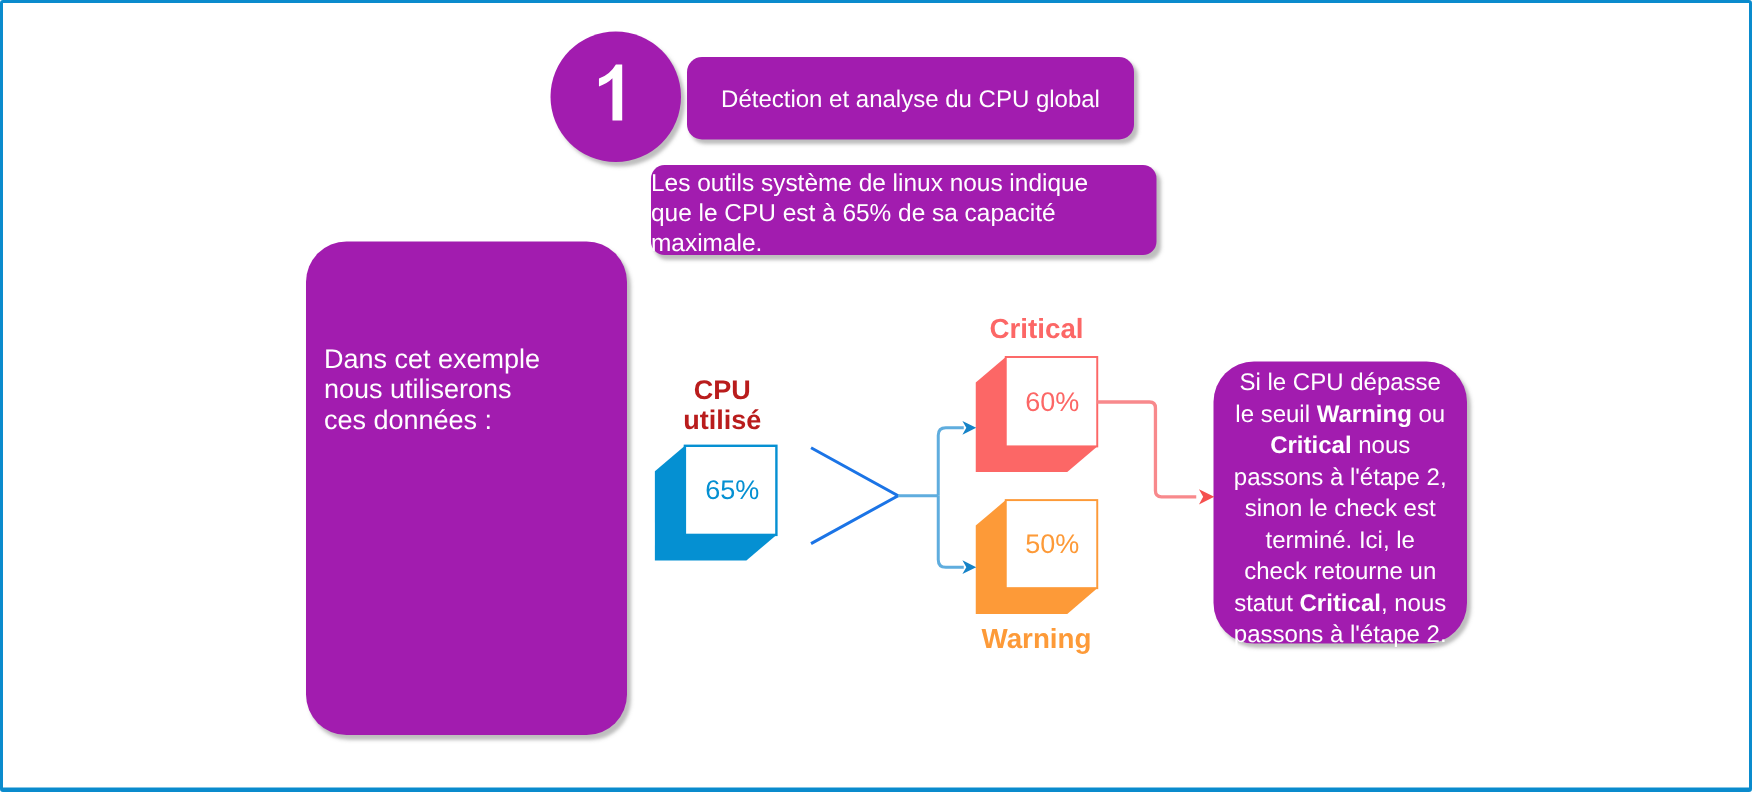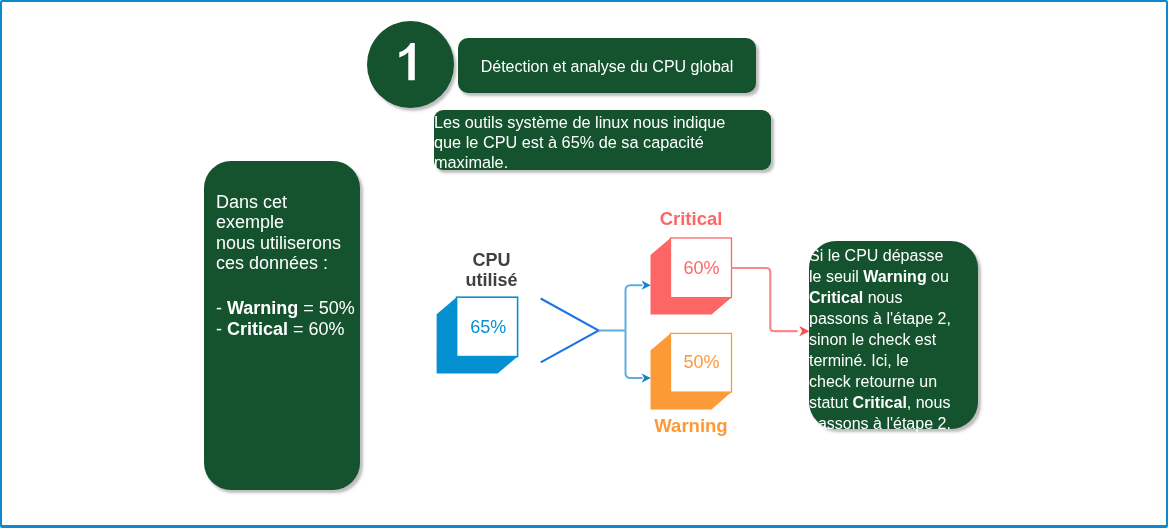--- a/index.html
+++ b/index.html
@@ -1,50 +1,49 @@
 <!DOCTYPE html>
 <html><head>
 <meta charset="utf-8">
 <style>
   html,body{margin:0;padding:0;}
   body{width:1169px;height:531px;background:#fff;position:relative;overflow:hidden;
        font-family:"Liberation Sans", sans-serif;}
   .frame{position:absolute;left:0;top:0;width:1168px;height:528px;
          border:2px solid #0a8bcd;border-bottom-width:3px;box-sizing:border-box;border-radius:2px;}
-  .bluebox{position:absolute;background:#14532d;color:#fff;
+  .bluebox{position:absolute;background:#a21caf;color:#fff;
            box-shadow:2.5px 3px 2.5px rgba(125,125,125,0.5);}
   .circle{left:366.5px;top:20.5px;width:87px;height:87px;border-radius:50%;}
   .title{left:458px;top:38px;width:298px;height:55px;border-radius:10px;
          font-size:16px;display:flex;align-items:center;justify-content:center;padding-top:3px;box-sizing:border-box;}
   .info{left:434px;top:110px;width:337px;height:60px;border-radius:9px;
         font-size:16.3px;line-height:20px;text-align:left;padding-top:2px;
         box-sizing:border-box;}
-  .leftbox{left:204px;top:161px;width:156px;height:329px;border-radius:27px;
-           font-size:18px;line-height:20.4px;padding:31px 0 0 12px;box-sizing:border-box;}
+  .leftbox{left:204px;top:161px;width:214px;height:329px;border-radius:27px;
+           font-size:18px;line-height:20.4px;padding:68px 0 0 12px;box-sizing:border-box;}
   .leftbox p{margin:0;}
   .leftbox p.p2{margin-top:24.5px;}
   .leftbox p.p3{margin-top:15.5px;}
   .rightbox{left:809px;top:241px;width:169px;height:188px;border-radius:27px;
-            font-size:16px;line-height:21px;text-align:left;padding-top:4px;
+            font-size:16px;line-height:21px;text-align:center;padding-top:4px;
             box-sizing:border-box;}
   .lbl{position:absolute;font-weight:bold;text-align:center;}
-  .cpulbl{left:438px;top:249.5px;width:107px;color:#404040;font-size:18px;line-height:20.8px;}
+  .cpulbl{left:428px;top:249.5px;width:107px;color:#b91c1c;font-size:18px;line-height:20.8px;}
   .critlbl{left:641px;top:209px;width:100px;color:#fc6766;font-size:18.5px;line-height:20px;}
   .warnlbl{left:641px;top:416px;width:100px;color:#fd9a38;font-size:18.5px;line-height:20px;}
   svg{position:absolute;left:0;top:0;}
 </style>
 </head>
 <body>
 <div class="frame"></div>
 <div class="bluebox circle"></div>
 <div class="bluebox title">Détection et analyse du CPU global</div>
 <div class="bluebox info">Les outils système de linux nous indique<br>que le CPU est à 65% de sa capacité<br>maximale.</div>
 <div class="bluebox leftbox">
   <p>Dans cet exemple<br>nous utiliserons<br>ces données :</p>
-  <p class="p2">- <b>Warning</b> = 50%<br>- <b>Critical</b> = 60%</p>
 </div>
 <div class="bluebox rightbox">Si le CPU dépasse<br>le seuil <b>Warning</b> ou<br><b>Critical</b> nous<br>passons à l'étape 2,<br>sinon le check est<br>terminé. Ici, le<br>check retourne un<br>statut <b>Critical</b>, nous<br>passons à l'étape 2.</div>
 <div class="lbl cpulbl">CPU<br>utilisé</div>
 <div class="lbl critlbl">Critical</div>
 <div class="lbl warnlbl">Warning</div>
 <svg width="1169" height="531" viewBox="0 0 1169 531">
 
   <path d="M414.8,80.3 L414.8,43 L410.6,43 Q406.5,50 399.3,52.3 L399.3,57.6 Q404.8,55.8 408.3,52.2 L408.3,80.3 Z" fill="#fff"></path>
 
   <polygon points="456.6,297.2 436.6,314.2 436.6,373.6 497.6,373.6 517.6,356.6" fill="#0590d2"></polygon>

